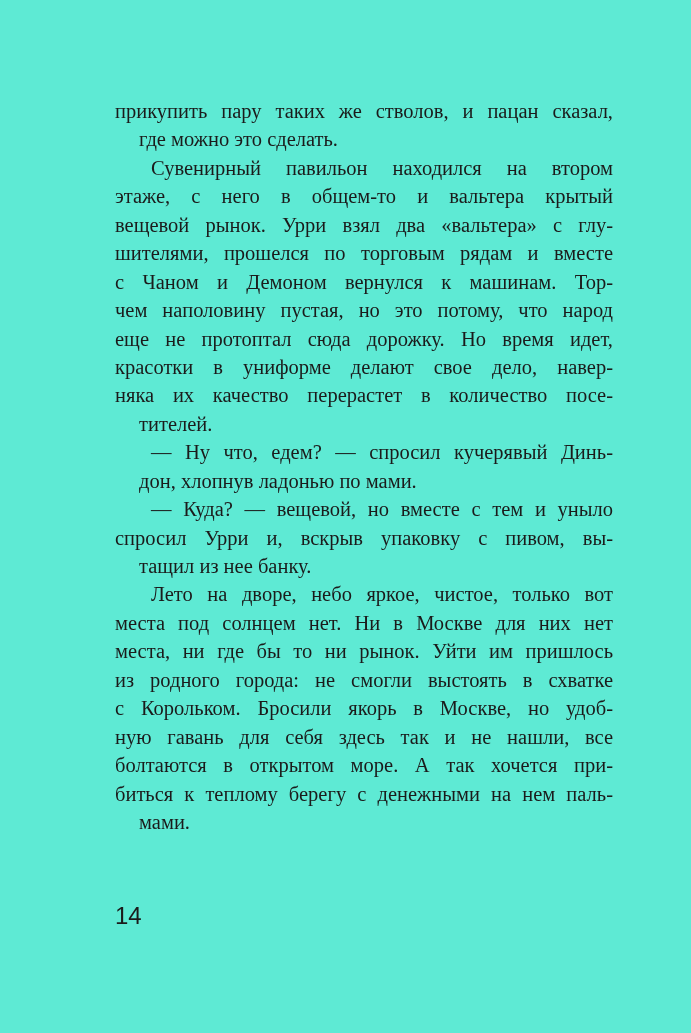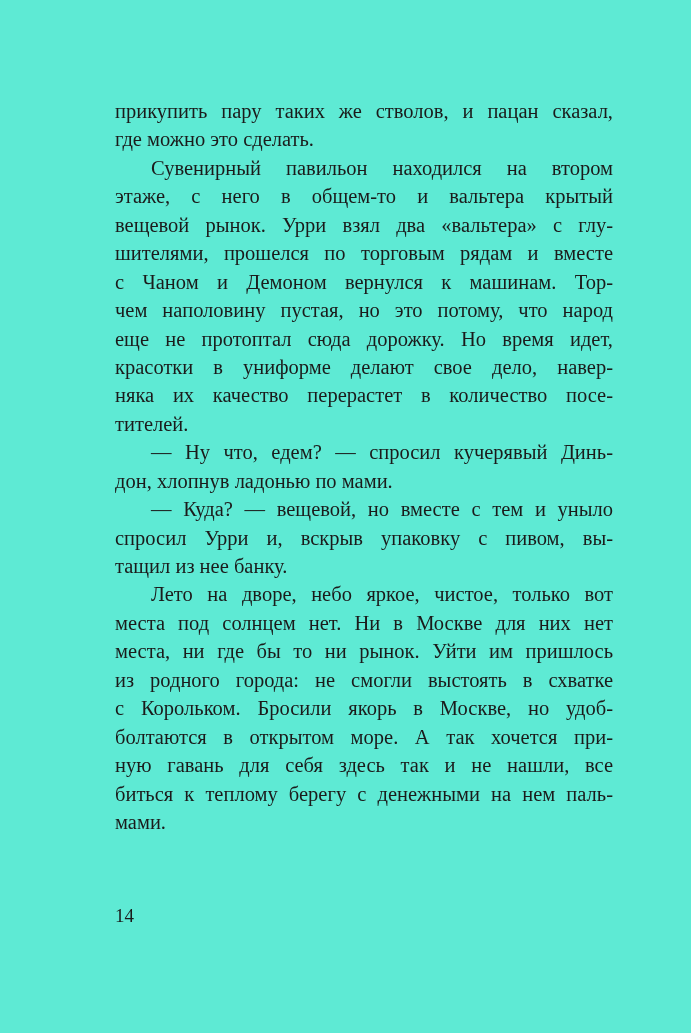--- a/index.html
+++ b/index.html
@@ -32,30 +32,31 @@
     height: 28.45px;
     color: #1b1b1b;
     text-align: justify;
     text-align-last: justify;
     white-space: normal;
     overflow: hidden;
   }
   .text-line.para-end {
     text-align: center;
     text-align-last: left;
+    margin-left: 24px;
   }
   .text-line.indent {
     text-indent: 36px;
   }
   .page-number {
     position: absolute;
     left: 115px;
     top: 902px;
-    font-family: Liberation Serif, serif;
-    font-size: 19px;
+    font-family: Liberation Sans, sans-serif;
+    font-size: 24px;
     line-height: 28px;
     color: #1b1b1b;
   }
 </style>
 </head>
 <body>
 
 <div class="page">
   <div class="text-block">
       <div class="text-line">прикупить пару таких же стволов, и пацан сказал,</div>
@@ -73,19 +74,19 @@
       <div class="text-line indent">— Ну что, едем? — спросил кучерявый Динь-</div>
       <div class="text-line para-end">дон, хлопнув ладонью по мами.</div>
       <div class="text-line indent">— Куда? — вещевой, но вместе с тем и уныло</div>
       <div class="text-line">спросил Урри и, вскрыв упаковку с пивом, вы-</div>
       <div class="text-line para-end">тащил из нее банку.</div>
       <div class="text-line indent">Лето на дворе, небо яркое, чистое, только вот</div>
       <div class="text-line">места под солнцем нет. Ни в Москве для них нет</div>
       <div class="text-line">места, ни где бы то ни рынок. Уйти им пришлось</div>
       <div class="text-line">из родного города: не смогли выстоять в схватке</div>
       <div class="text-line">с Корольком. Бросили якорь в Москве, но удоб-</div>
+      <div class="text-line">ную гавань для себя здесь так и не нашли, все</div>
       <div class="text-line">болтаются в открытом море. А так хочется при-</div>
-      <div class="text-line">ную гавань для себя здесь так и не нашли, все</div>
       <div class="text-line">биться к теплому берегу с денежными на нем паль-</div>
       <div class="text-line para-end">мами.</div>
     </div>
   <div class="page-number">14</div>
 </div>
 
 </body></html>

